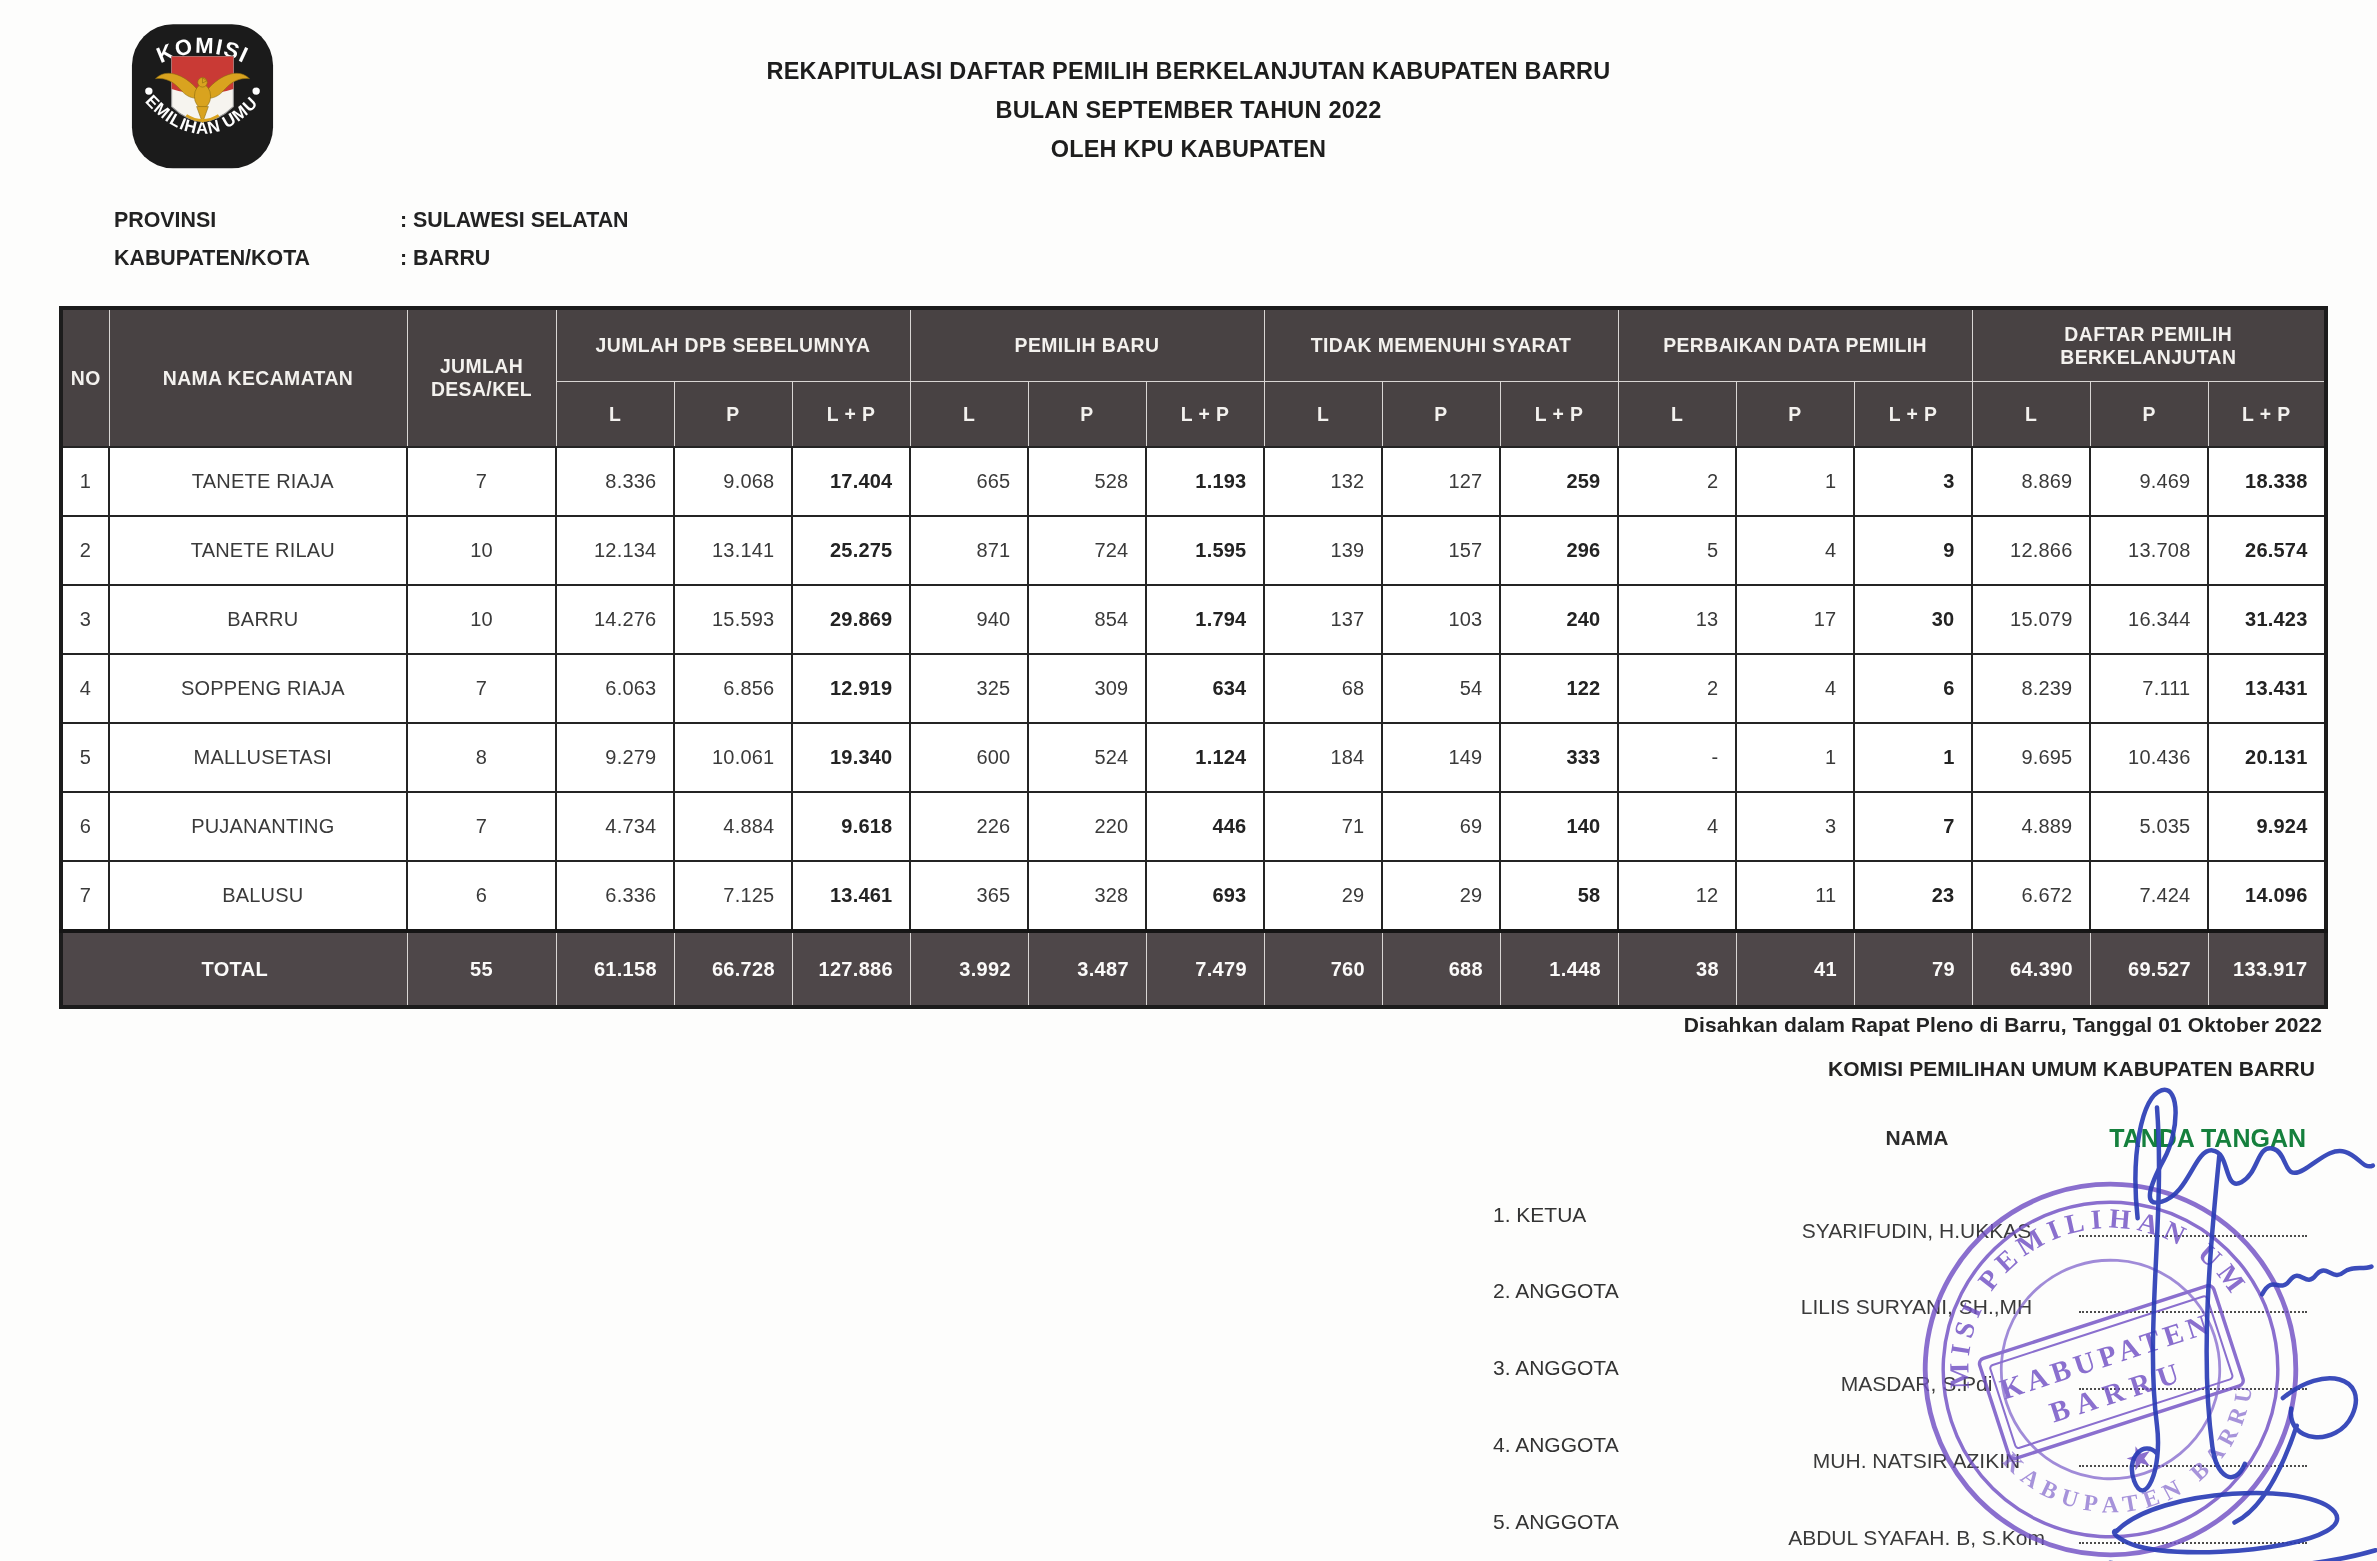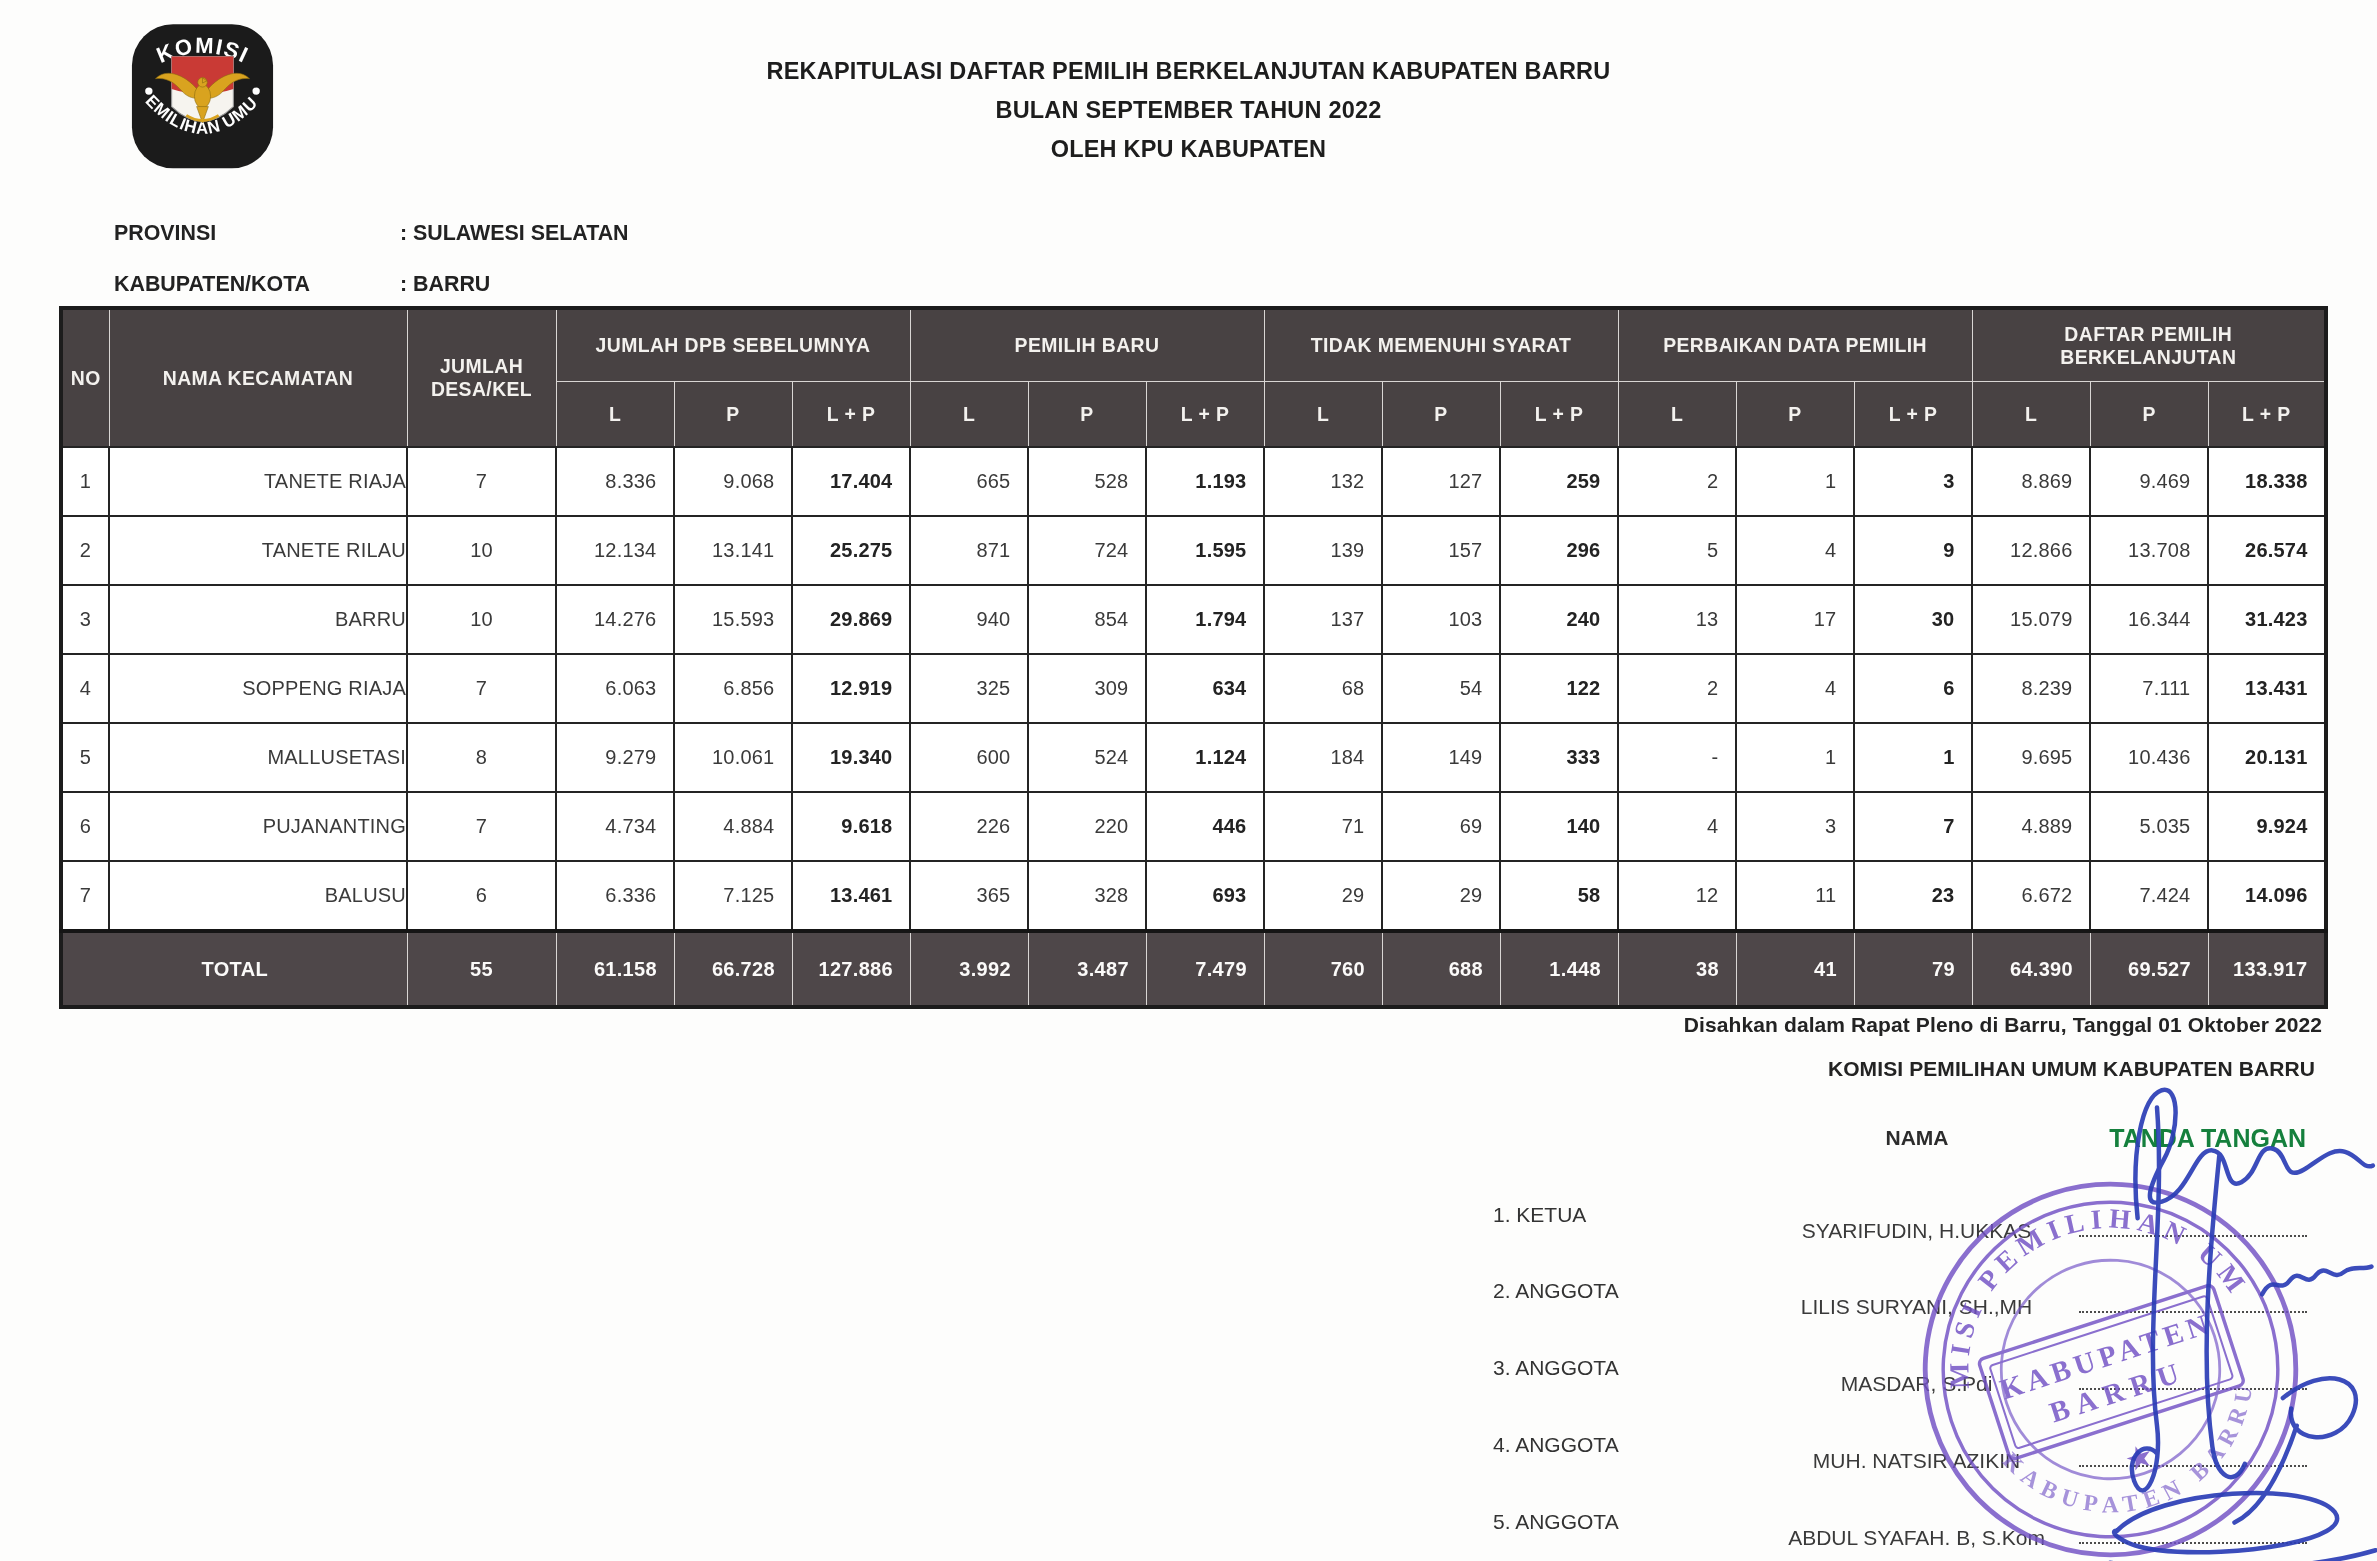--- a/index.html
+++ b/index.html
@@ -9,21 +9,21 @@
     font-family:"Liberation Sans",sans-serif;
     color:#2e2e2e;overflow:hidden;
   }
   
   .logo{position:absolute;left:129px;top:19.4px;width:147px;height:156px;}
   
   .title-block{position:absolute;left:0;top:37px;width:2377px;text-align:center;margin-top:15px;}
   .title-block div{font-size:23.5px;font-weight:700;color:#1d1d1d;line-height:39px;letter-spacing:0.2px;}
   
   .meta{position:absolute;left:114px;top:201px;font-size:21.4px;font-weight:700;color:#222;}
-  .meta-row{display:flex;height:38px;align-items:center;margin-top:13px;}
+  .meta-row{display:flex;height:38px;align-items:center;}
   .meta-label{width:286px;}
   
   table.recap{
     position:absolute;left:59px;top:306px;width:2264px;
     border-collapse:collapse;table-layout:fixed;
     border:4.2px solid #1c1c1c;
   }
   table.recap thead th{
     background:#484243;color:#f3f1ee;
     border:1.4px solid #d9d6d4;
@@ -31,21 +31,21 @@
     text-align:center;vertical-align:middle;padding:0 4.2px;
   }
   table.recap thead tr.tier1 th{height:71px;}
   table.recap thead tr.tier2 th{height:64px;}
   table.recap tbody td{
     height:67px;background:#ffffff;
     border:2.1px solid #242424;
     font-size:20px;color:#3a3a3a;letter-spacing:0.2px;
     padding:0;vertical-align:middle;
   }
-  table.recap tbody td.al{ text-align:right;padding-left:9.7px;}
+  table.recap tbody td.al{ text-align:center;padding-left:9.7px;}
   table.recap tbody td.ac{ text-align:center;}
   table.recap tbody td.ar{ text-align:right;padding-right:16.6px;}
   table.recap tbody td.bold{font-weight:700;color:#232323;}
   table.recap tfoot td{
     background:#4e4749;color:#fbfaf9;
     border:1.4px solid #d9d6d4;border-top:4.2px solid #151515;
     height:70px;font-size:20px;font-weight:700;letter-spacing:0.3px;
     vertical-align:middle;
   }
   table.recap tfoot td.ac{text-align:center;}

